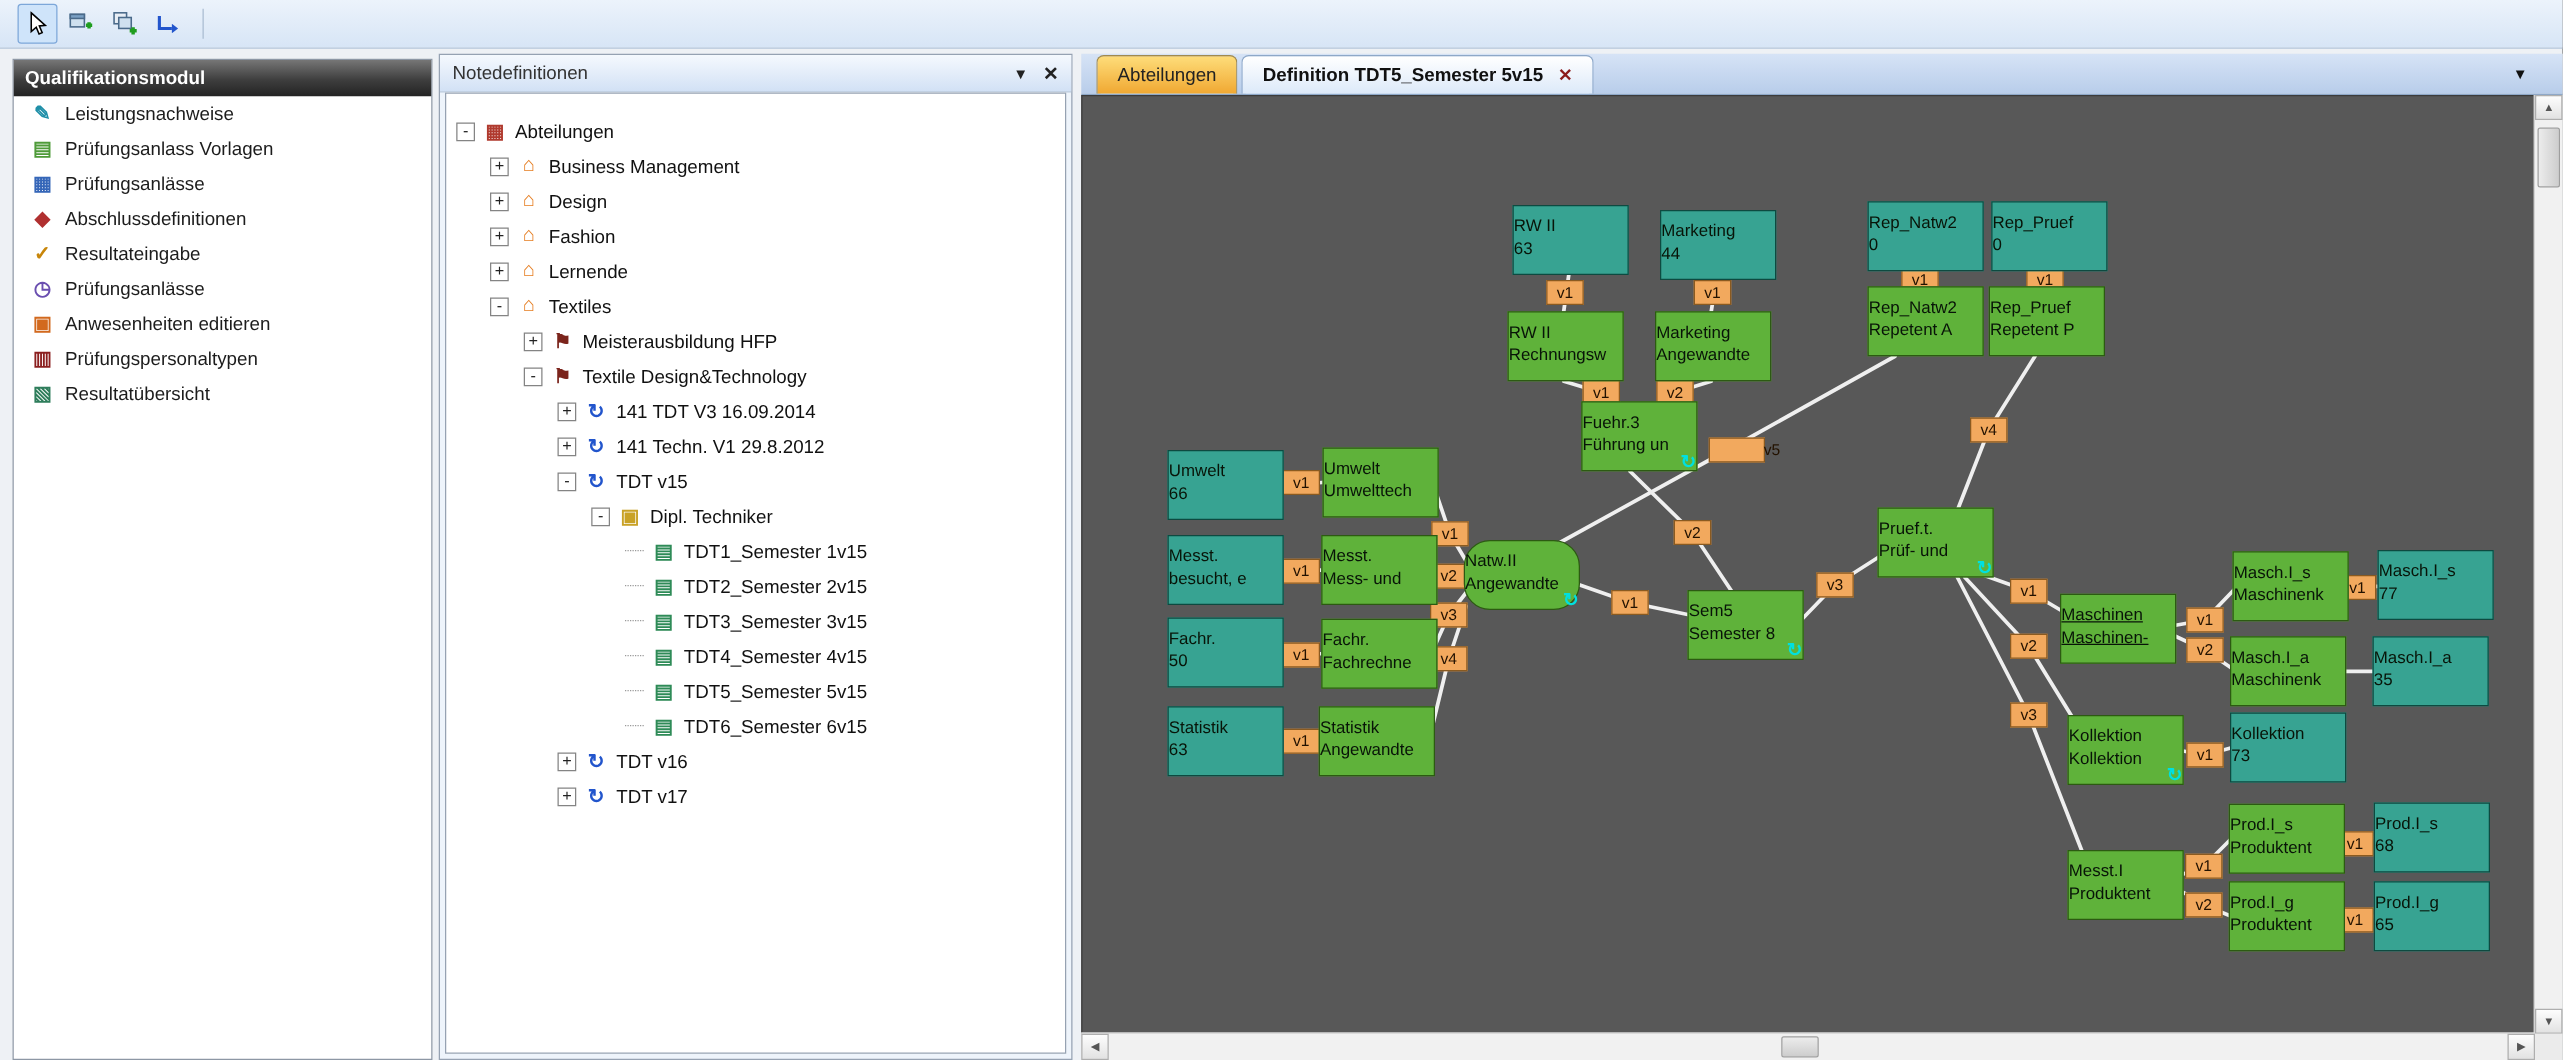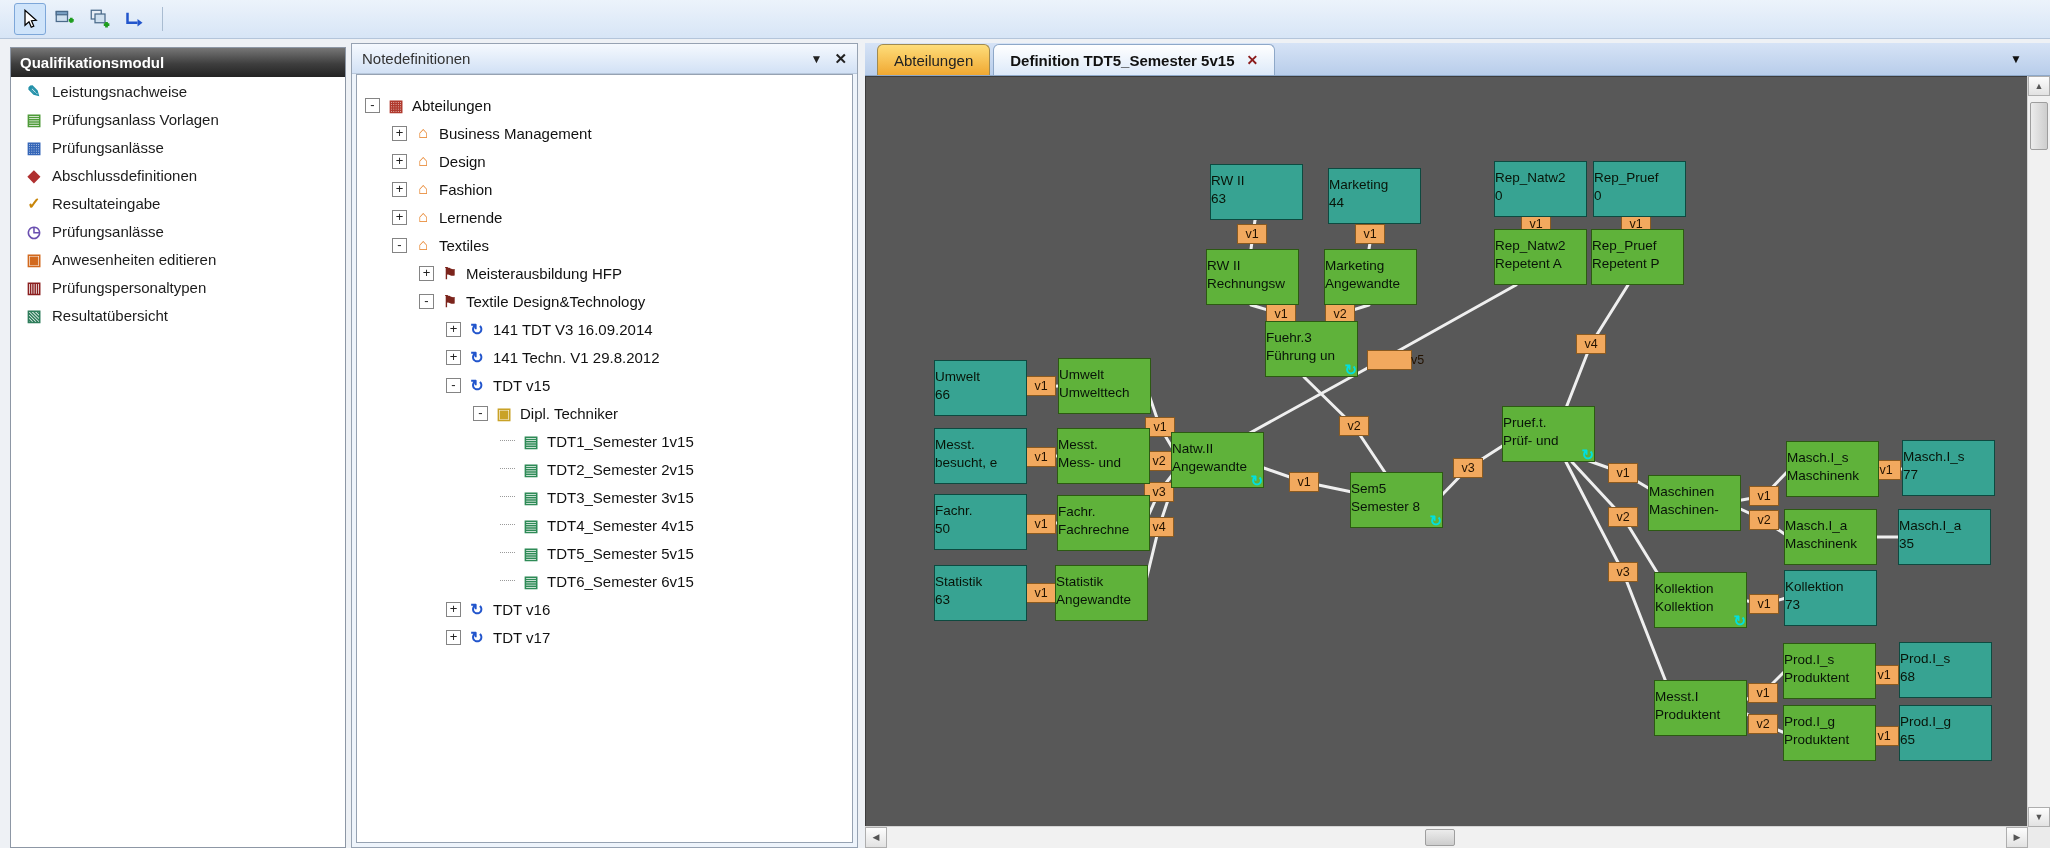--- a/index.html
+++ b/index.html
@@ -453,36 +453,36 @@
         <span class="l2">Mess- und</span>
       </div>
       <div class="gnode def" style="left: 191px; top: 418px;">
         <span class="l1">Fachr.</span>
         <span class="l2">Fachrechne</span>
       </div>
       <div class="gnode def" style="left: 189px; top: 488px;">
         <span class="l1">Statistik</span>
         <span class="l2">Angewandte</span>
       </div>
-      <div class="gnode def" style="left: 305px; top: 355px;">
+      <div class="gnode def" style="left: 305px; top: 355px; border-radius: 21px;">
         <span class="l1">Natw.II</span>
         <span class="l2">Angewandte</span>
         <span class="gbadge">↻</span>
       </div>
       <div class="gnode def" style="left: 484px; top: 395px;">
         <span class="l1">Sem5</span>
         <span class="l2">Semester 8</span>
         <span class="gbadge">↻</span>
       </div>
       <div class="gnode def" style="left: 636px; top: 329px;">
         <span class="l1">Pruef.t.</span>
         <span class="l2">Prüf- und</span>
         <span class="gbadge">↻</span>
       </div>
-      <div class="gnode def" style="left: 782px; top: 398px;">
+      <div class="gnode def" style="left: 782px; top: 398px; text-decoration: underline;">
         <span class="l1">Maschinen</span>
         <span class="l2">Maschinen-</span>
       </div>
       <div class="gnode def" style="left: 920px; top: 364px;">
         <span class="l1">Masch.I_s</span>
         <span class="l2">Maschinenk</span>
       </div>
       <div class="gnode def" style="left: 918px; top: 432px;">
         <span class="l1">Masch.I_a</span>
         <span class="l2">Maschinenk</span>

